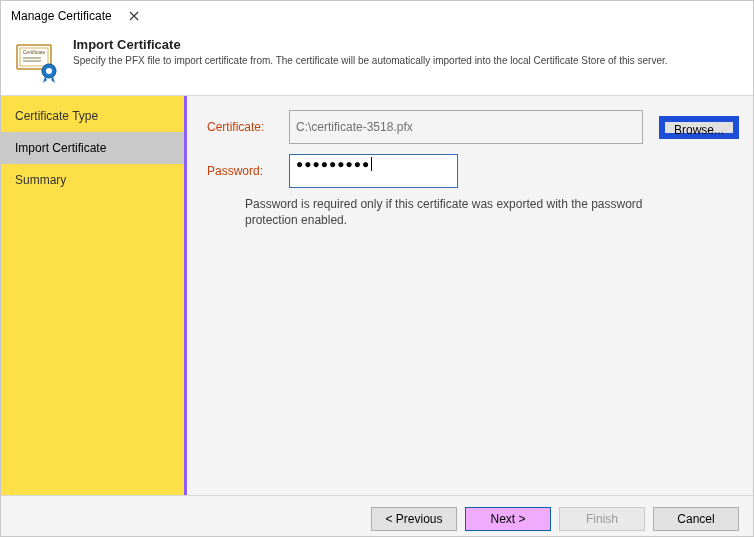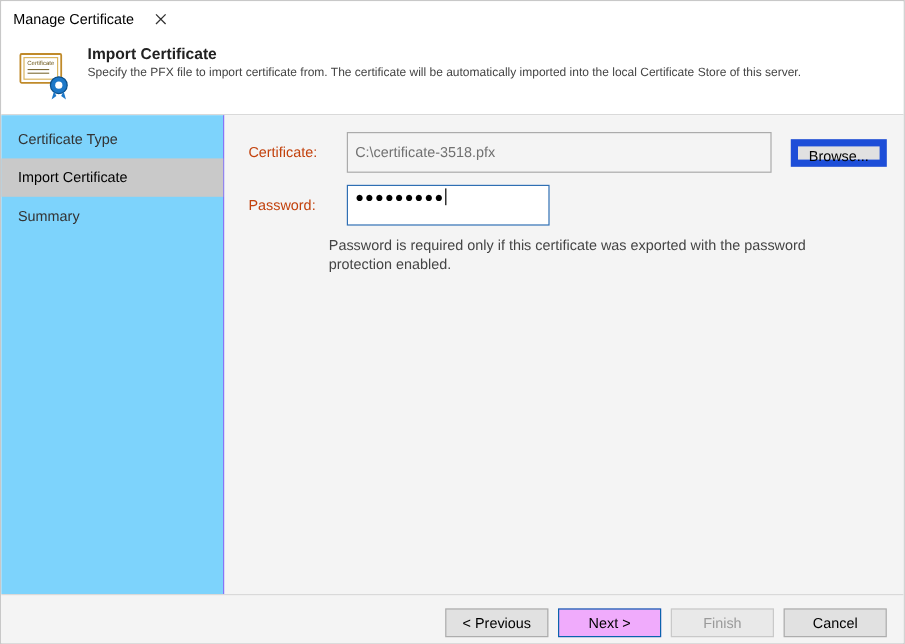--- a/index.html
+++ b/index.html
@@ -59,22 +59,22 @@
   .body {
     display:flex;
     height: 400px;
     border-top: 1px solid #d9d9d9;
   }
 
   
   .sidebar {
     width: 186px;
     flex: 0 0 186px;
-    background: #7dd3fc;
-    border-right: 1px solid #8b5cf6;
+    background: #fde047;
+    border-right: 3px solid #8b5cf6;
     padding-top: 4px;
   }
   .sidebar .step {
     padding: 9px 14px;
     font-size:12px;
     color:#333;
   }
   .sidebar .step.active {
     background: #c9c9c9;
     color:#000;
@@ -133,21 +133,21 @@
   }
   .caret {
     display:inline-block;
     width:1px; height:14px;
     background:#000;
     margin-left:1px;
     animation: blink 1s step-end infinite;
   }
   @keyframes blink { 50% { opacity:0; } }
   .hint {
-    margin: -2px 0 0 67px;
+    margin: -2px 0 0 38px;
     color:#444;
     line-height:1.35;
     max-width: 420px;
   }
 
   
   .footer {
     height: 46px;
     border-top:1px solid #d9d9d9;
     background:#f4f4f4;

